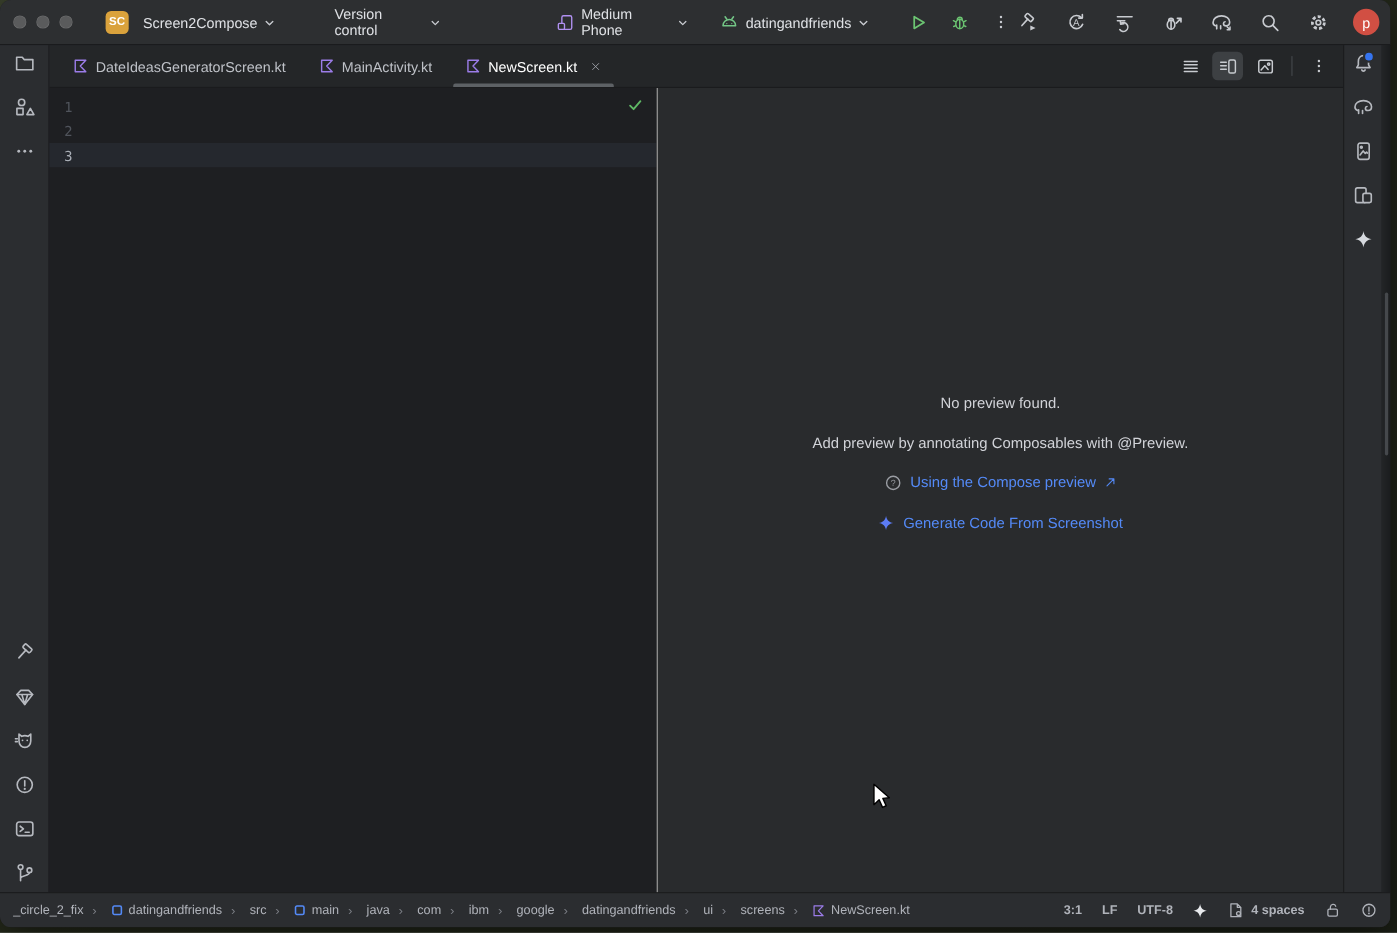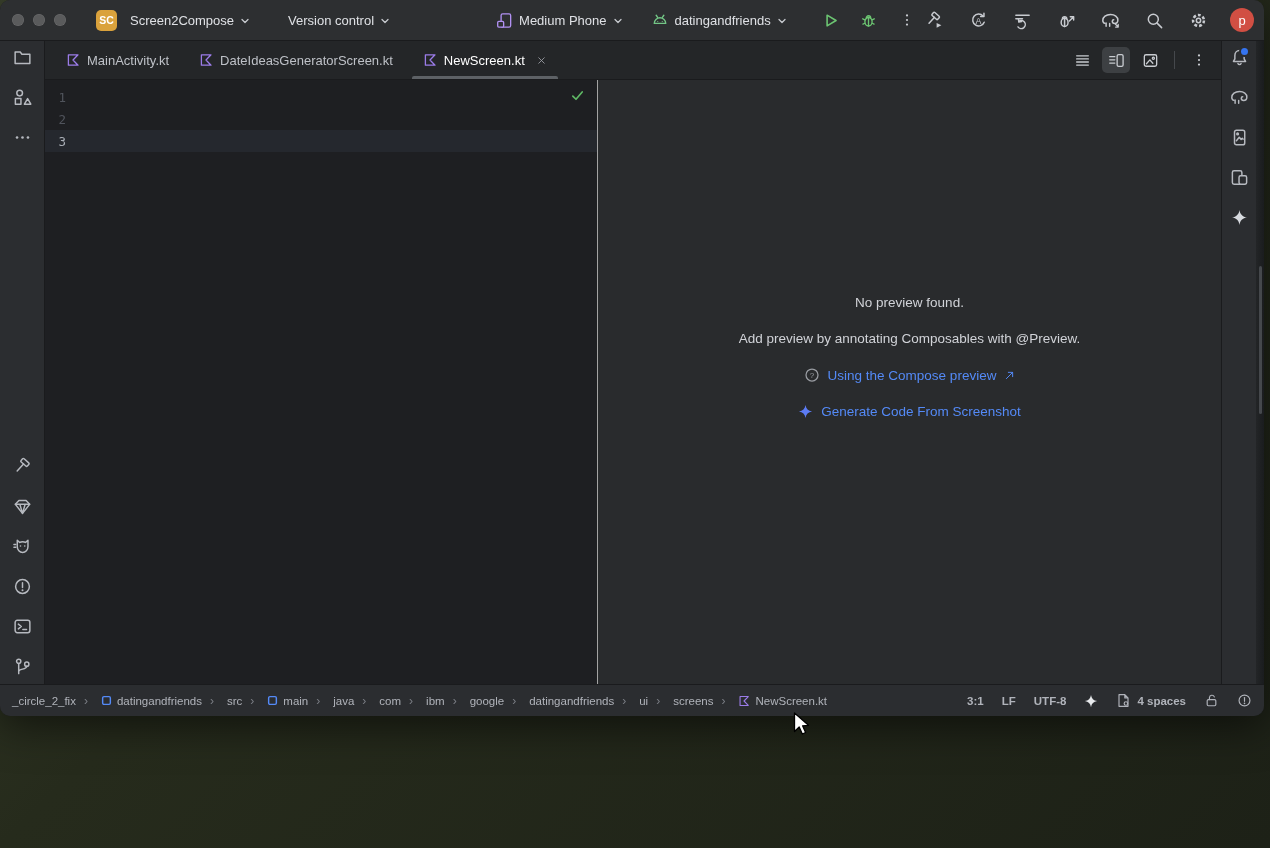--- a/index.html
+++ b/index.html
@@ -4,21 +4,21 @@
 <title>Screen2Compose</title>
 <style>
   html,body{margin:0;padding:0;}
   body{
     width:1270px;height:848px;position:relative;overflow:hidden;
     background:linear-gradient(135deg,#39402c 0%,#262b1c 40%,#1d2117 100%);
     font-family:"Liberation Sans",sans-serif;
     -webkit-font-smoothing:antialiased;
   }
   .window{
-    position:absolute;left:0;top:0;width:1264px;height:716px;
+    position:absolute;left:0;top:0;width:1264px;height:843px;
     border-radius:10px;overflow:hidden;background:#1e1f22;
     display:flex;flex-direction:column;
     box-shadow:0 10px 40px rgba(0,0,0,.55);
   }
   
   .titlebar{
     height:40px;flex:0 0 40px;background:#2d2f31;display:flex;align-items:center;
     padding:0 10px 0 12px;color:#dfe1e5;font-size:13px;border-bottom:1px solid #1a1b1d;
   }
   .traffic{display:flex;gap:9px;margin-right:24px;}
@@ -100,21 +100,21 @@
       <span class="tl"></span>
       <span class="tl"></span>
     </div>
     <div class="tb-item">
       <span class="proj-badge">SC</span>
       <span>Screen2Compose</span>
       <svg class="ic chev" width="10" height="10" viewBox="0 0 10 10">
           <path d="M2 3.5 L5 6.5 L8 3.5"></path>
         </svg>
     </div>
-    <div class="tb-item" style="margin-left:26px">
+    <div class="tb-item" style="margin-left:42px">
       <span>Version control</span>
       <svg class="ic chev" width="10" height="10" viewBox="0 0 10 10">
           <path d="M2 3.5 L5 6.5 L8 3.5"></path>
         </svg>
     </div>
 
     <div class="tb-item grp-device">
       <svg class="ic purple" width="17" height="17" viewBox="0 0 16 16">
         <rect x="4.8" y="1.8" width="9" height="12.4" rx="1.5"></rect>
         <rect x="1.6" y="8.8" width="5.6" height="5.4" rx="1" fill="#2d2f31"></rect>
@@ -281,27 +281,27 @@
         </span>
       </div>
     </div>
 
     <div class="center-col">
       <div class="tabbar">
         <div class="tab">
           <svg class="ic" width="14" height="14" viewBox="0 0 14 14" style="stroke:#9b7ce8;stroke-width:1.3">
               <path d="M2.4 1.8 H12 L7 7 L12 12.2 H2.4 Z"></path>
             </svg>
-          <span>MainActivity.kt</span>
+          <span>DateIdeasGeneratorScreen.kt</span>
         </div>
         <div class="tab">
           <svg class="ic" width="14" height="14" viewBox="0 0 14 14" style="stroke:#9b7ce8;stroke-width:1.3">
               <path d="M2.4 1.8 H12 L7 7 L12 12.2 H2.4 Z"></path>
             </svg>
-          <span>DateIdeasGeneratorScreen.kt</span>
+          <span>MainActivity.kt</span>
         </div>
         <div class="tab active">
           <svg class="ic" width="14" height="14" viewBox="0 0 14 14" style="stroke:#9b7ce8;stroke-width:1.3">
               <path d="M2.4 1.8 H12 L7 7 L12 12.2 H2.4 Z"></path>
             </svg>
           <span>NewScreen.kt</span>
           <svg class="ic" width="11" height="11" viewBox="0 0 16 16" style="stroke:#9da0a6;margin-left:4px">
               <path d="M4 4 L12 12 M12 4 L4 12"></path>
             </svg>
         </div>

